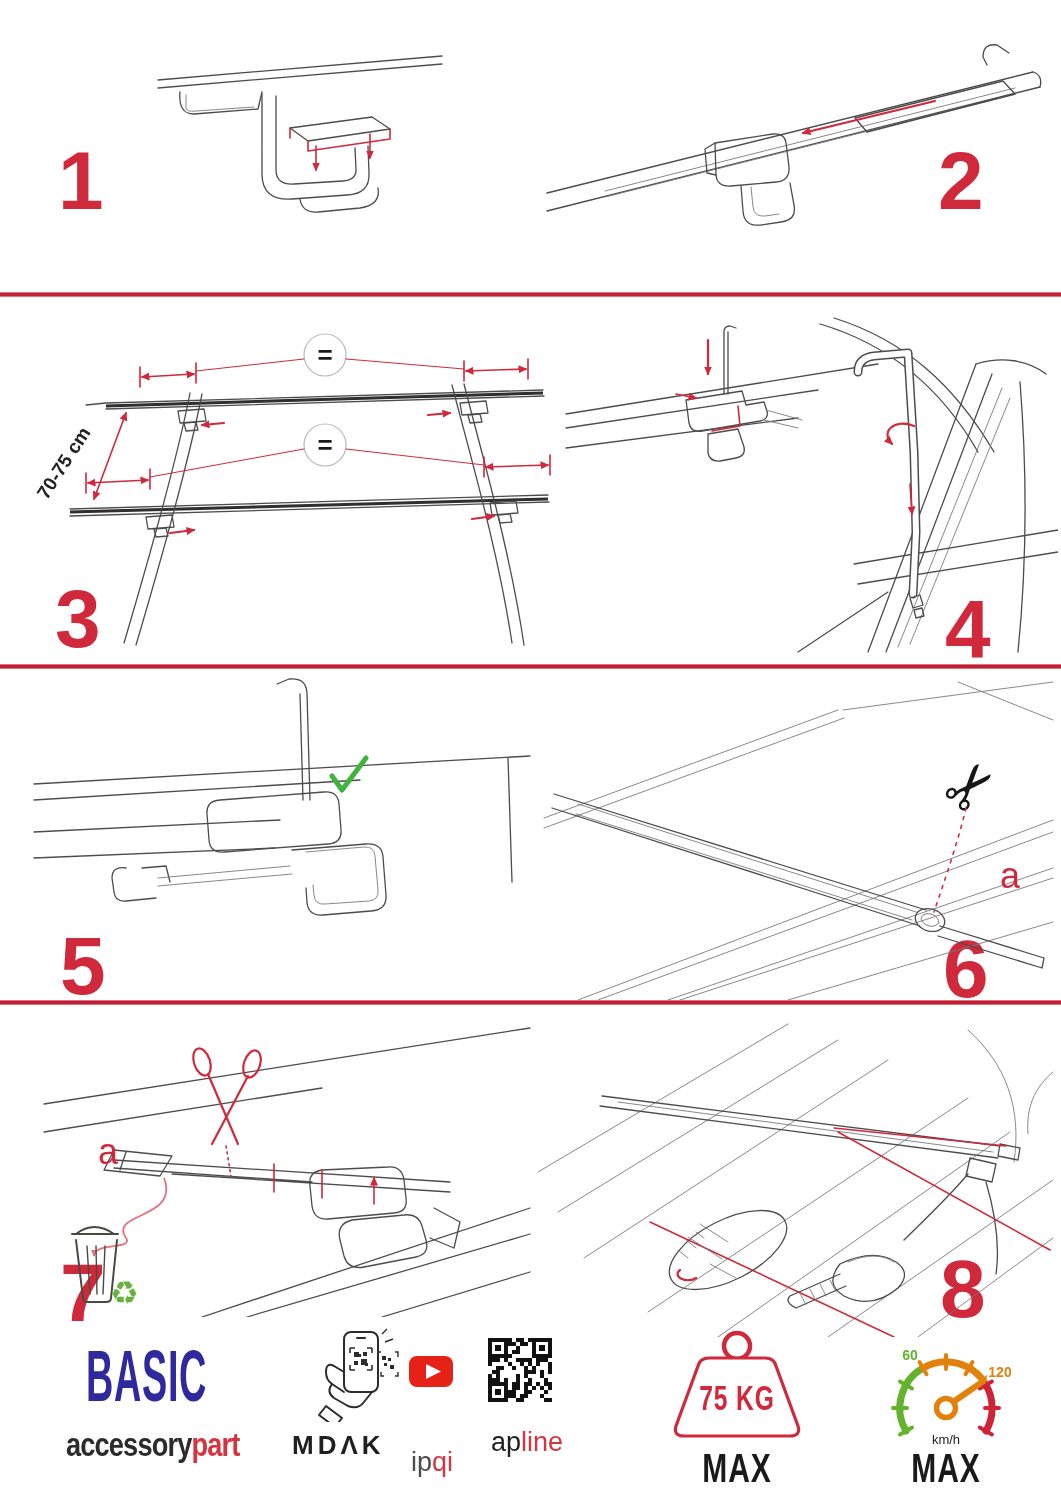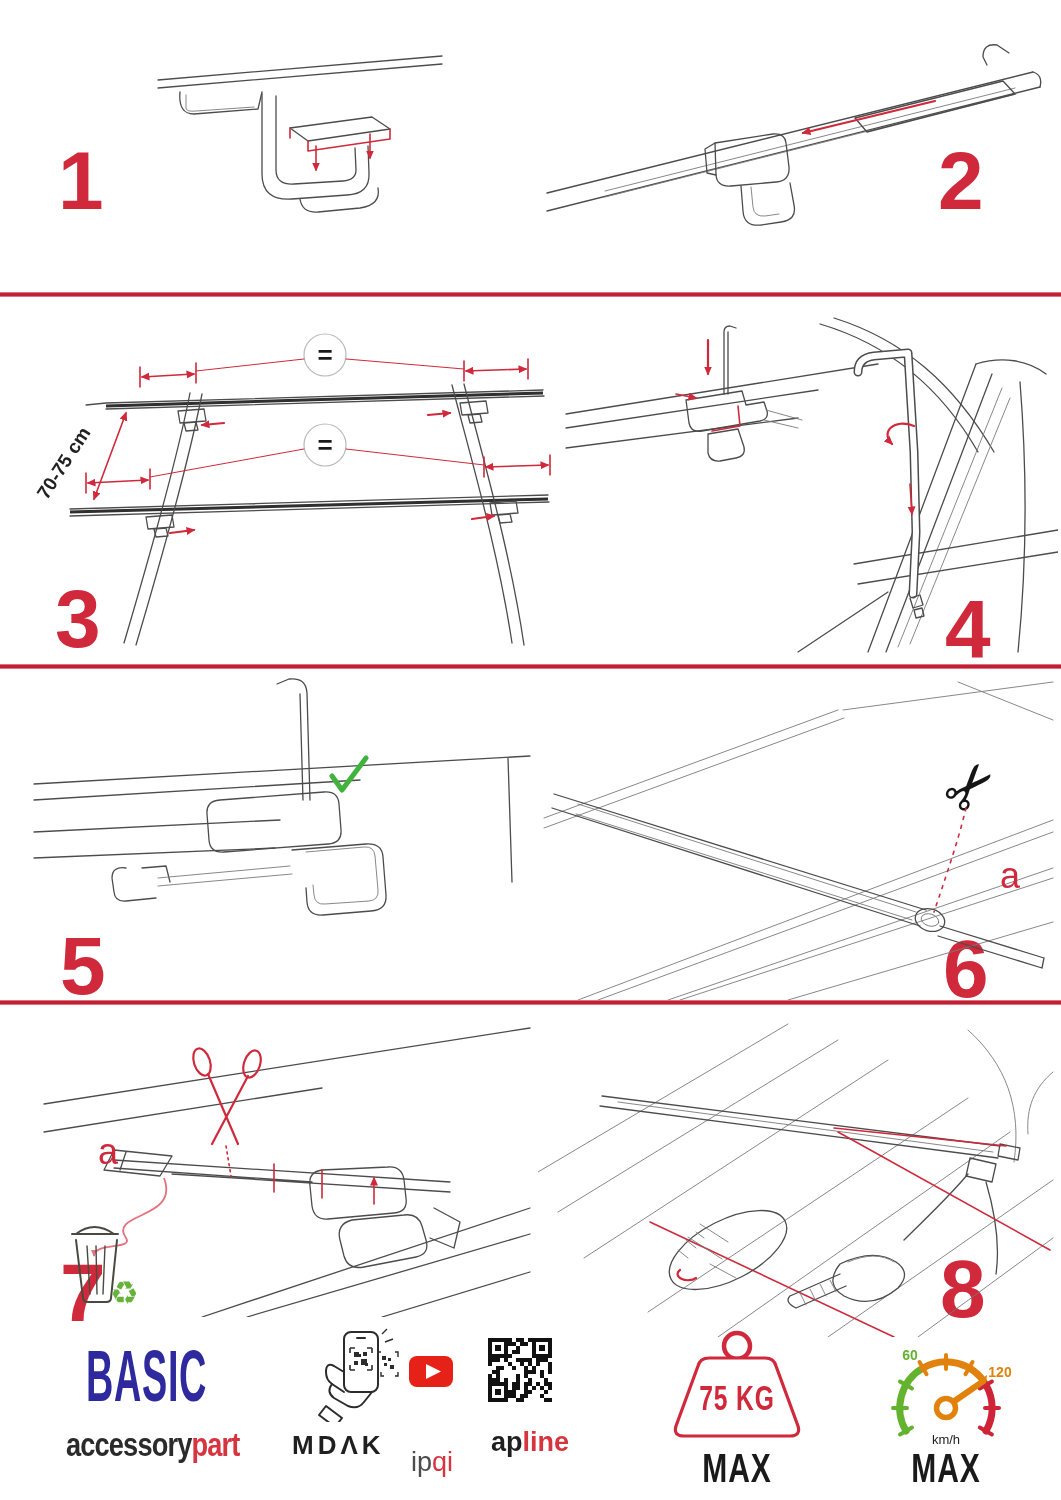--- a/index.html
+++ b/index.html
@@ -28,21 +28,21 @@
   
   .basic{position:absolute;left:86px;top:1340px;color:#2e2a9e;font-size:54px;font-weight:700;
          letter-spacing:1px;line-height:1;transform:scale(0.70,1.33);transform-origin:left top;white-space:nowrap;}
   .wordmark{position:absolute;font-weight:700;white-space:nowrap;line-height:1;}
   .accpart{left:66px;top:1428px;font-size:32px;color:#2b2b2b;letter-spacing:-1px;
            transform:scale(0.85,1.05);transform-origin:left top;}
   .accpart .r{color:#d6353f;}
   .mdak{left:282px;top:1432px;font-size:26px;color:#1f1f1f;letter-spacing:4px;margin-left:10px;}
   .ipqi{left:411px;top:1449px;font-size:27px;font-weight:500;color:#4c4c4c;}
   .ipqi .r{color:#d6353f;}
-  .apline{left:491px;top:1429px;font-size:27px;font-weight:700;color:#1f1f1f;}
+  .apline{left:491px;top:1429px;font-size:27px;font-weight:400;color:#1f1f1f;}
   .apline .r{color:#d6353f;}
   .maxlbl{position:absolute;color:#1a1a1a;font-size:30px;font-weight:700;text-align:center;
           transform:scaleY(1.35);transform-origin:center top;letter-spacing:1px;}
   text.wt{font:700 29px "Liberation Sans",sans-serif;fill:var(--red);text-anchor:middle;letter-spacing:1px;}
   text.g60{font:700 14px "Liberation Sans",sans-serif;fill:#63b32e;text-anchor:middle;}
   text.o120{font:700 14px "Liberation Sans",sans-serif;fill:#e0820c;text-anchor:middle;}
   text.kmh{font:400 13px "Liberation Sans",sans-serif;fill:#222;text-anchor:middle;}
 </style>
 </head>
 <body>

